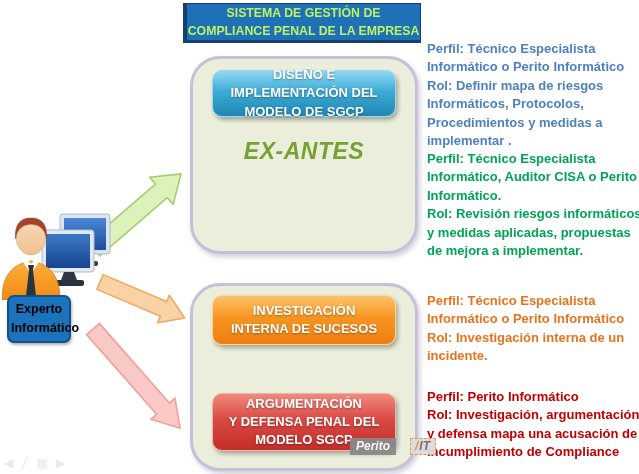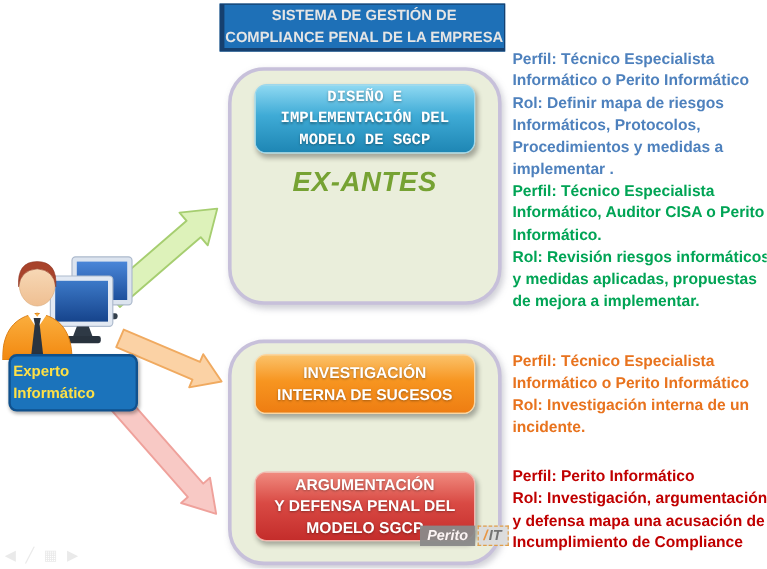--- a/index.html
+++ b/index.html
@@ -1,36 +1,36 @@
 <!DOCTYPE html>
 <html><head>
 <meta charset="utf-8">
 <style>
   html,body{margin:0;padding:0;background:#fff;}
   #stage{position:relative;width:639px;height:474px;background:#ffffff;overflow:hidden;
          font-family:"Liberation Sans", sans-serif;}
 
   
   .title-box{position:absolute;left:183px;top:3px;width:238px;height:40px;box-sizing:border-box;
-    background:#1E70B7;color:#e5e5e5;font-weight:bold;font-size:12.3px;line-height:1.5;
+    background:#1E70B7;color:#bef264;font-weight:bold;font-size:12.3px;line-height:1.5;
     text-align:center;white-space:pre-line;display:flex;align-items:center;justify-content:center;
     border-left:4px solid #16406F;border-bottom:3px solid #16406F;border-top:1px solid #16406F;border-right:1px solid #16406F;}
 
   
   .panel{position:absolute;left:190px;width:228px;box-sizing:border-box;background:#EAEEDB;
     border:3px solid #C7C0DA;border-radius:30px;box-shadow:2px 3px 5px rgba(120,120,140,0.35);}
   .panel-top{top:56px;height:198px;}
   .panel-bottom{top:283px;height:188px;}
 
   .pbox{position:absolute;left:19px;width:184px;box-sizing:border-box;border-radius:10px;
     color:#fff;font-weight:bold;font-size:13px;line-height:1.4;text-align:center;white-space:pre-line;
     display:flex;align-items:center;justify-content:center;padding:2px 10px;
     text-shadow:0 1px 2px rgba(0,0,0,0.35);box-shadow:2px 3px 4px rgba(0,0,0,0.3);}
-  .box-blue{top:11px;height:58px;border:1px solid #9ED7EC;
-    background:linear-gradient(180deg,#8FD9F2 0%,#3FABD6 45%,#1E86B4 100%);font-family:Liberation Mono, monospace;}
+  .box-blue{top:11px;height:47px;border:1px solid #9ED7EC;
+    background:linear-gradient(180deg,#8FD9F2 0%,#3FABD6 45%,#1E86B4 100%);}
   .box-green{top:111px;height:58px;border:1px solid #D3E6A4;
     background:linear-gradient(180deg,#C8E08A 0%,#93BE49 45%,#77A72F 100%);}
   .box-orange{top:9px;height:50px;border:1px solid #FBD5A0;
     background:linear-gradient(180deg,#FBC26A 0%,#F79520 45%,#EE7D12 100%);}
   .box-red{top:107px;height:58px;border:1px solid #F2B3AB;
     background:linear-gradient(180deg,#F08A7E 0%,#D94A44 45%,#C42D2B 100%);}
 
   .phase-label{position:absolute;left:0;right:0;text-align:center;font-weight:bold;
     font-style:italic;font-size:23px;letter-spacing:0.5px;}
   .phase-antes{top:79px;color:#76A233;}
@@ -43,27 +43,27 @@
   .n1{top:40px;color:#4E81BD;}
   .n2{top:150px;color:#00A455;}
   .n3{top:292px;color:#E8731E;}
   .n4{top:388px;color:#C00000;}
 
   
   .overlay{position:absolute;left:0;top:0;pointer-events:none;}
   .avatar{position:absolute;left:2px;top:212px;}
 
   
-  .actor-label{position:absolute;left:7px;top:295px;width:108px;box-sizing:border-box;
-    background:#1B73BB;border:2px solid #10518D;border-radius:7px;color:#fde047;font-weight:bold;
-    font-size:12.5px;line-height:1.5;white-space:pre-line;padding:3px 2px;
+  .actor-label{position:absolute;left:7px;top:295px;width:64px;box-sizing:border-box;
+    background:#1B73BB;border:2px solid #10518D;border-radius:7px;color:#000000;font-weight:bold;
+    font-size:12.5px;line-height:1.5;text-align:center;white-space:pre-line;padding:3px 2px;
     box-shadow:1px 2px 3px rgba(0,0,0,0.3);}
 
   
-  .watermark{position:absolute;left:350px;top:438px;display:flex;align-items:center;gap:2px;
+  .watermark{position:absolute;left:350px;top:438px;display:flex;align-items:center;gap:14px;
     font-size:12px;font-weight:bold;opacity:0.95;}
   .wm-perito{background:#8A8A8A;color:#fff;padding:1px 6px 2px 6px;font-style:italic;}
   .wm-it{background:#DCDCDC;color:#6E6E6E;border:1px dashed #E09A40;padding:0 5px 1px 4px;font-style:italic;}
   .wm-slash{color:#E8923C;font-style:italic;margin-right:1px;}
 
   
   .nav-controls{position:absolute;left:4px;top:456px;display:flex;gap:8px;color:#EAEAEA;font-size:12px;}
   .nav-controls span{cursor:pointer;}
 </style>
 </head>

